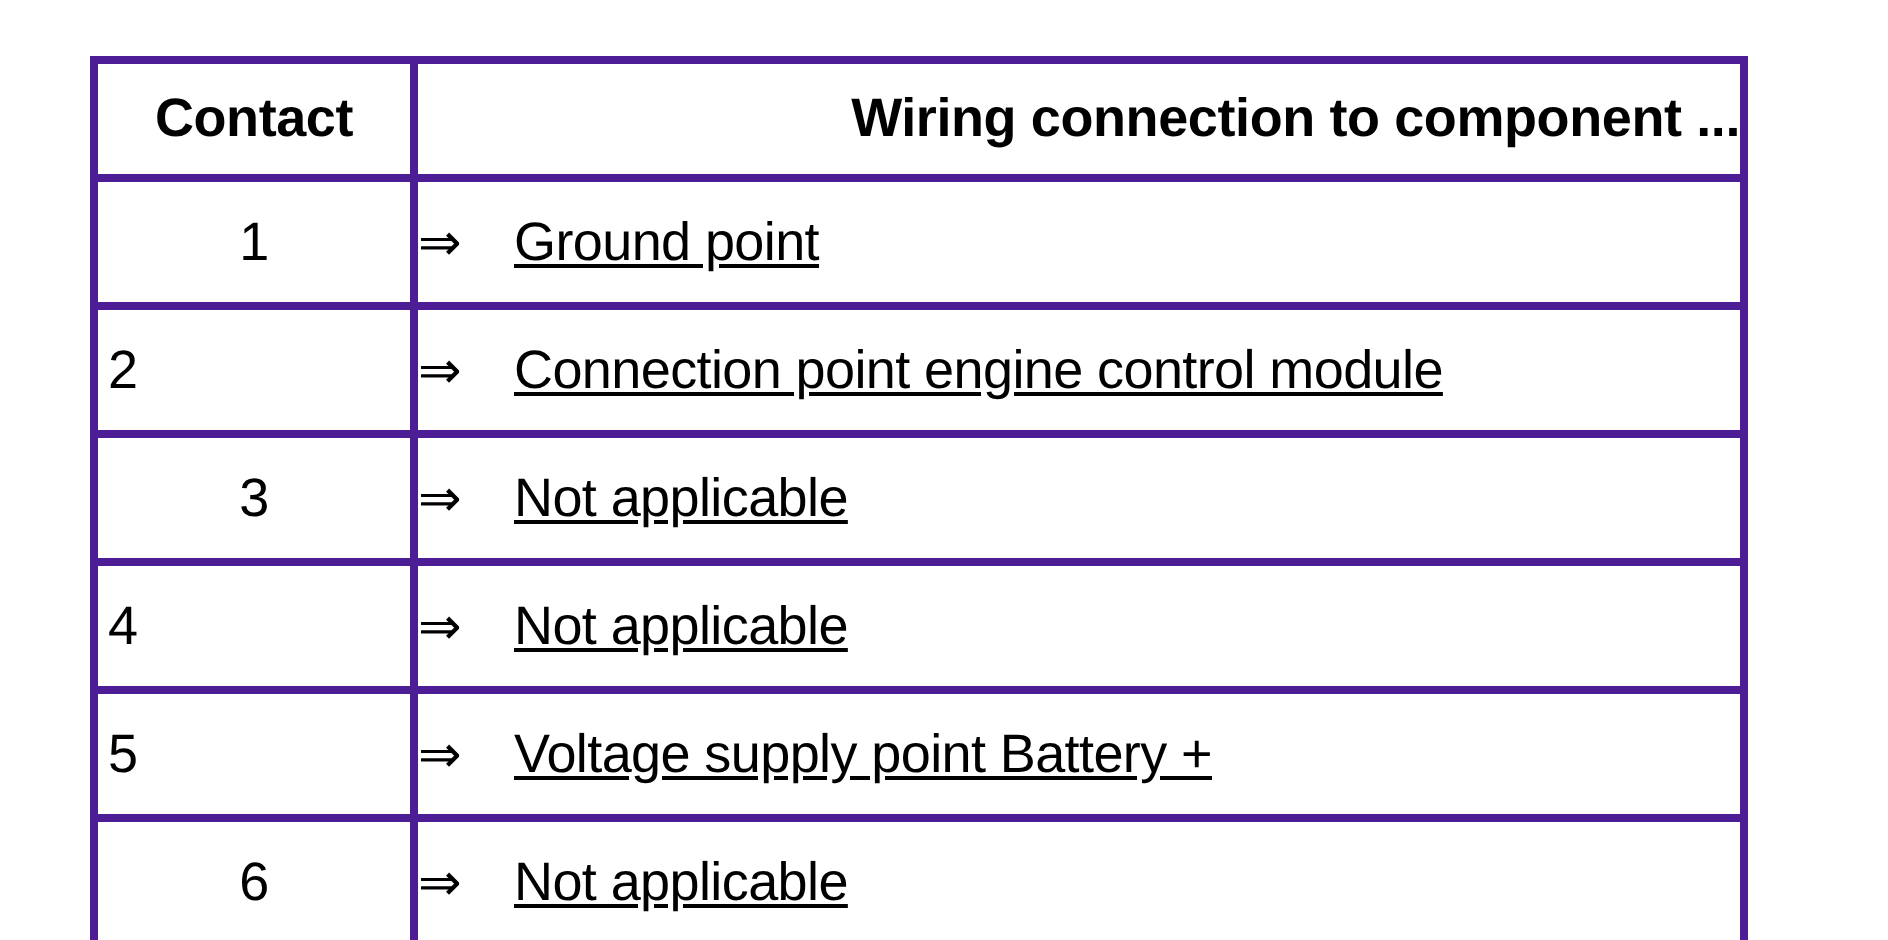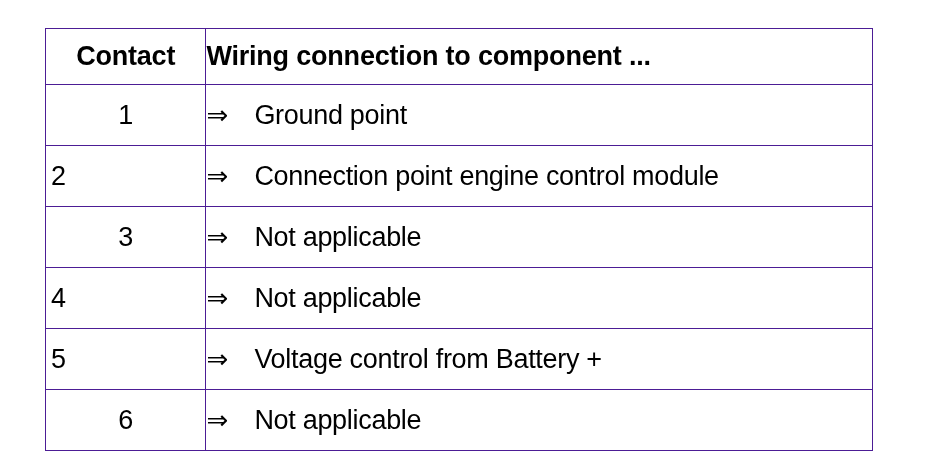--- a/index.html
+++ b/index.html
@@ -30,41 +30,41 @@
     left: 45px;
     top: 28px;
     width: 828px;
     border-collapse: collapse;
     table-layout: fixed;
     background: #ffffff;
   }
 
   .wiring-table td,
   .wiring-table th {
-    border: 1px solid #4c1d95;
+    border: 4px solid #4c1d95;
     padding: 0;
     background: #ffffff;
     vertical-align: middle;
   }
 
   col.col-contact { width: 160px; }
   col.col-desc    { width: 665px; }
 
   
   .head-row th {
     height: 55px;
     font-weight: bold;
     font-size: 27px;
     letter-spacing: -0.2px;
   }
   .head-contact {
     text-align: center;
   }
   .head-desc {
-    text-align: left;
+    text-align: right;
     padding: 0 10px;
   }
 
   
   .data-row td {
     height: 60px;
     font-size: 27px;
     font-weight: normal;
     letter-spacing: -0.3px;
   }
@@ -89,20 +89,21 @@
   .arrow-glyph {
     display: inline-block;
     width: 48px;
     font-size: 26px;
     line-height: 1;
     text-align: left;
   }
 
   .desc-text {
     display: inline-block;
+    text-decoration: underline;
   }
 </style>
 </head>
 <body>
 
 <div id="canvas">
 
   <table class="wiring-table">
     <colgroup>
       <col class="col-contact">
@@ -129,21 +130,21 @@
         <tr class="data-row">
           <td class="cell-contact">3</td>
           <td class="cell-desc"><span class="arrow-glyph">⇒</span><span class="desc-text">Not applicable</span></td>
         </tr>
         <tr class="data-row">
           <td class="cell-contact align-left">4</td>
           <td class="cell-desc"><span class="arrow-glyph">⇒</span><span class="desc-text">Not applicable</span></td>
         </tr>
         <tr class="data-row">
           <td class="cell-contact align-left">5</td>
-          <td class="cell-desc"><span class="arrow-glyph">⇒</span><span class="desc-text">Voltage control from Battery +</span></td>
+          <td class="cell-desc"><span class="arrow-glyph">⇒</span><span class="desc-text">Voltage supply point Battery +</span></td>
         </tr>
         <tr class="data-row">
           <td class="cell-contact">6</td>
           <td class="cell-desc"><span class="arrow-glyph">⇒</span><span class="desc-text">Not applicable</span></td>
         </tr>
       </tbody>
   </table>
 
 </div>
 

